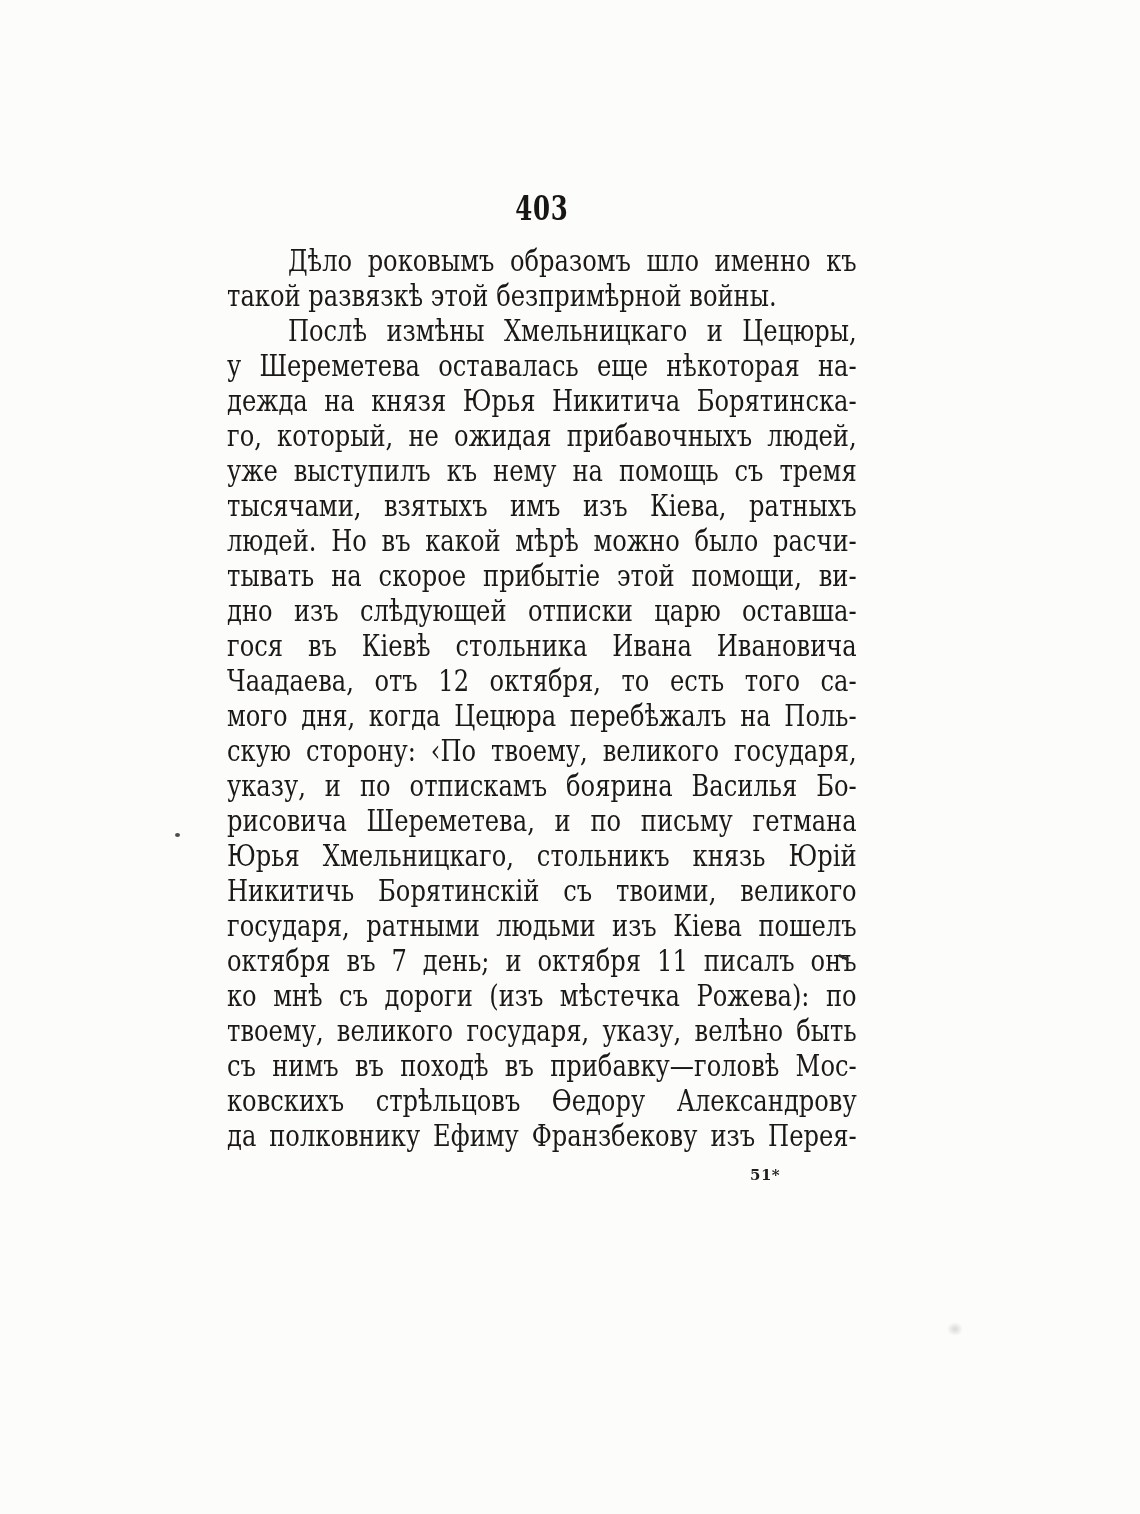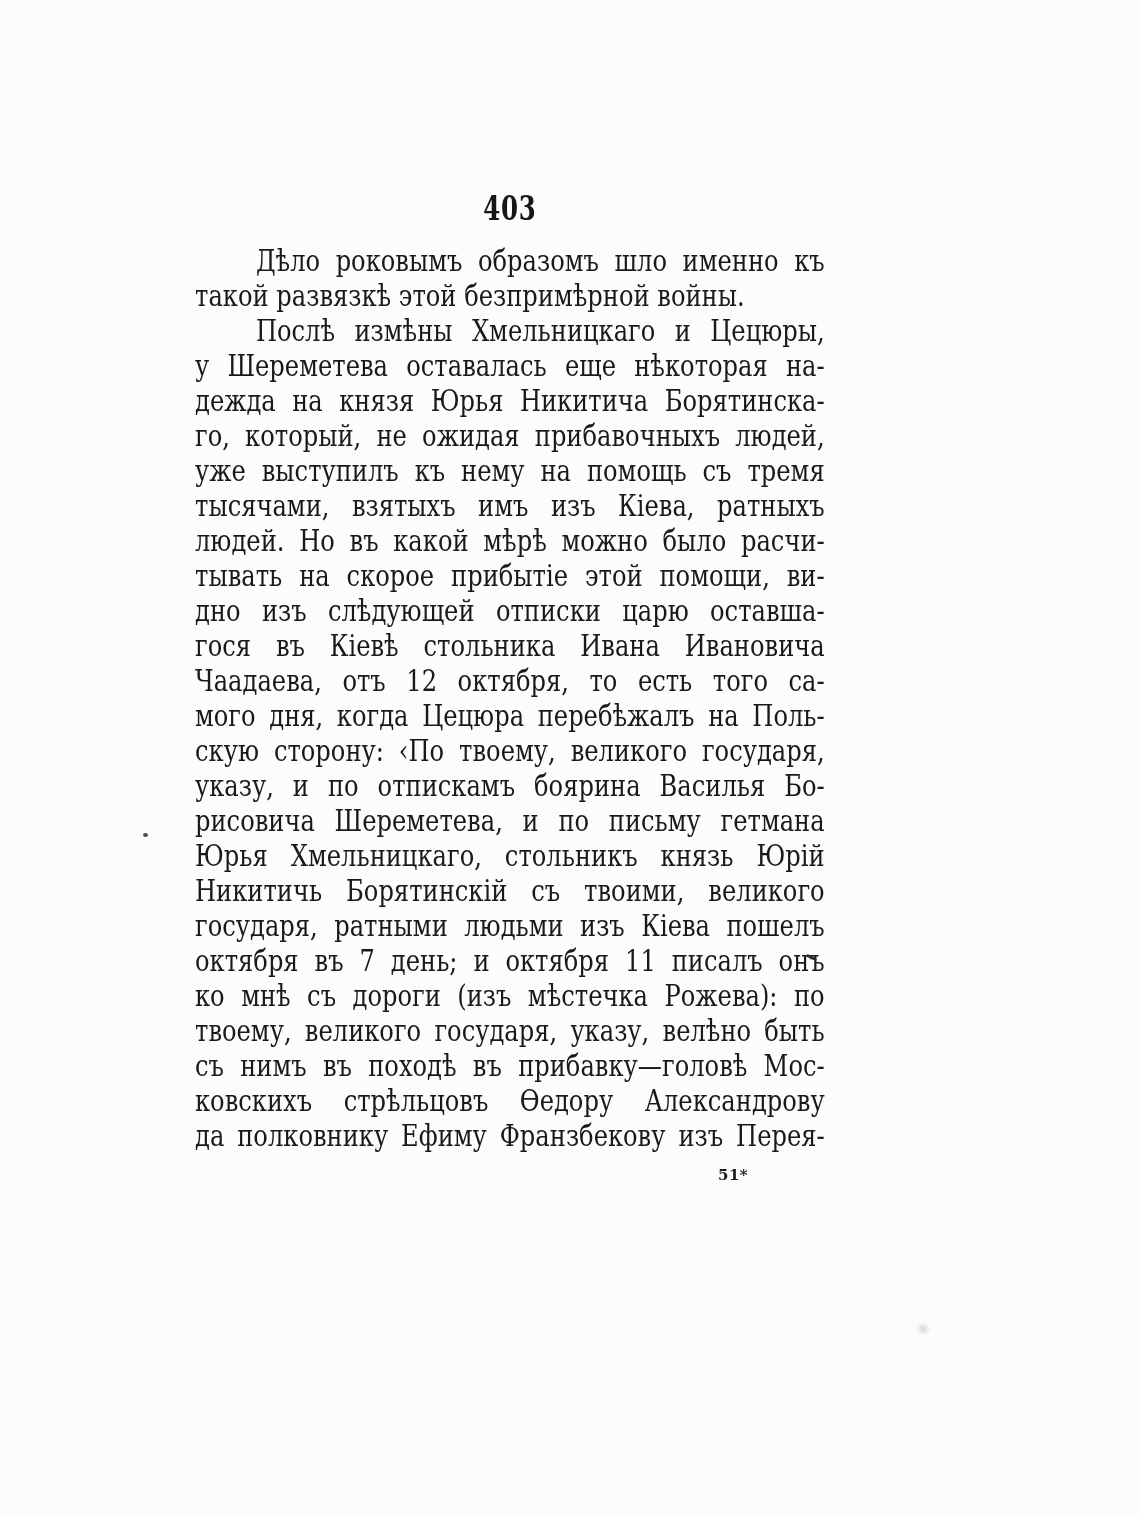--- a/index.html
+++ b/index.html
@@ -11,20 +11,21 @@
     height: 1514px;
     background: #fcfcfb;
     position: relative;
     overflow: hidden;
     font-family: "DejaVu Serif", serif;
     color: #1b1917;
   }
   .page {
     position: absolute;
     inset: 0;
+    margin-left: 32px;
   }
   
   .page-number {
     position: absolute;
     top: 188px;
     left: 195px;
     width: 630px;
     text-align: center;
     font-weight: 700;
     font-size: 34px;

